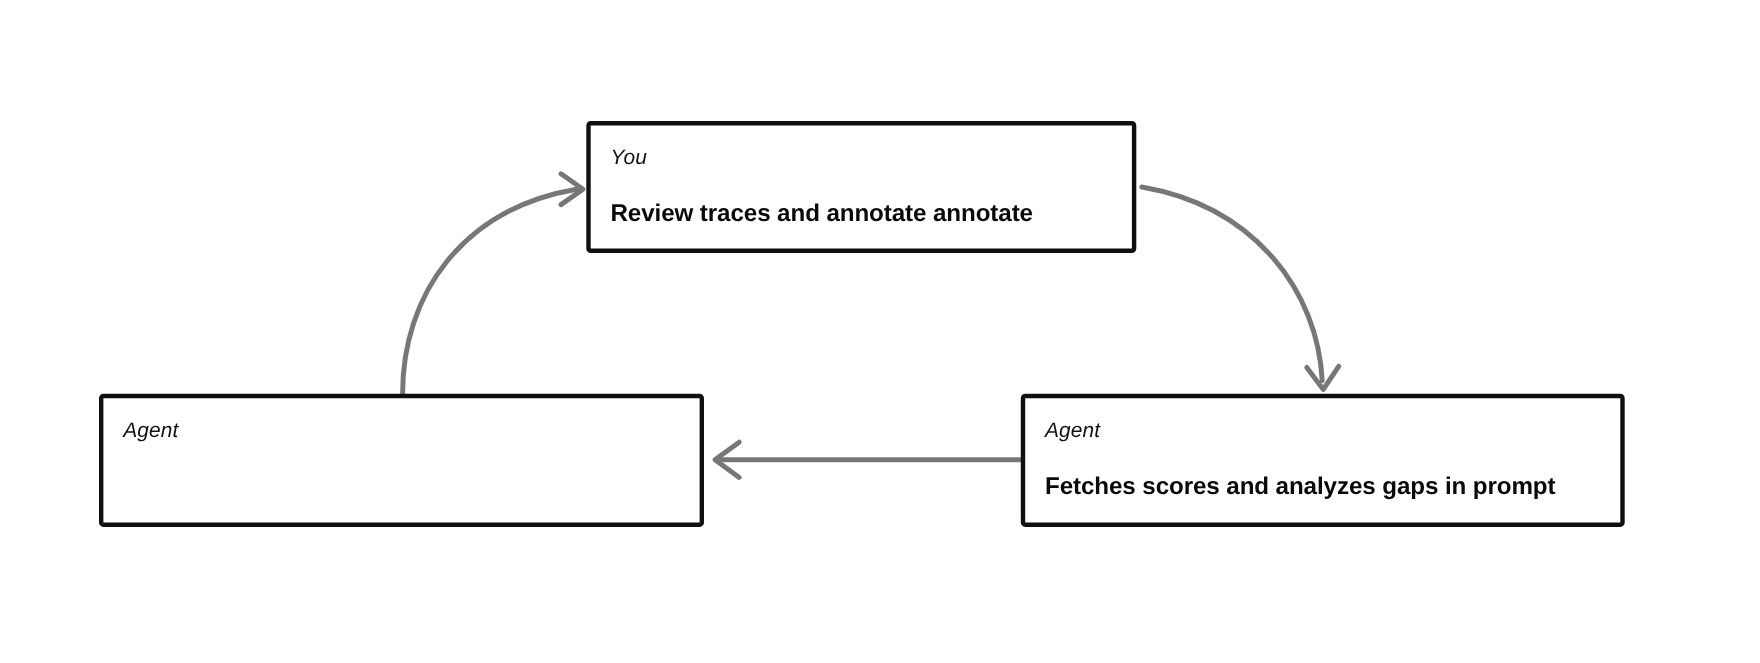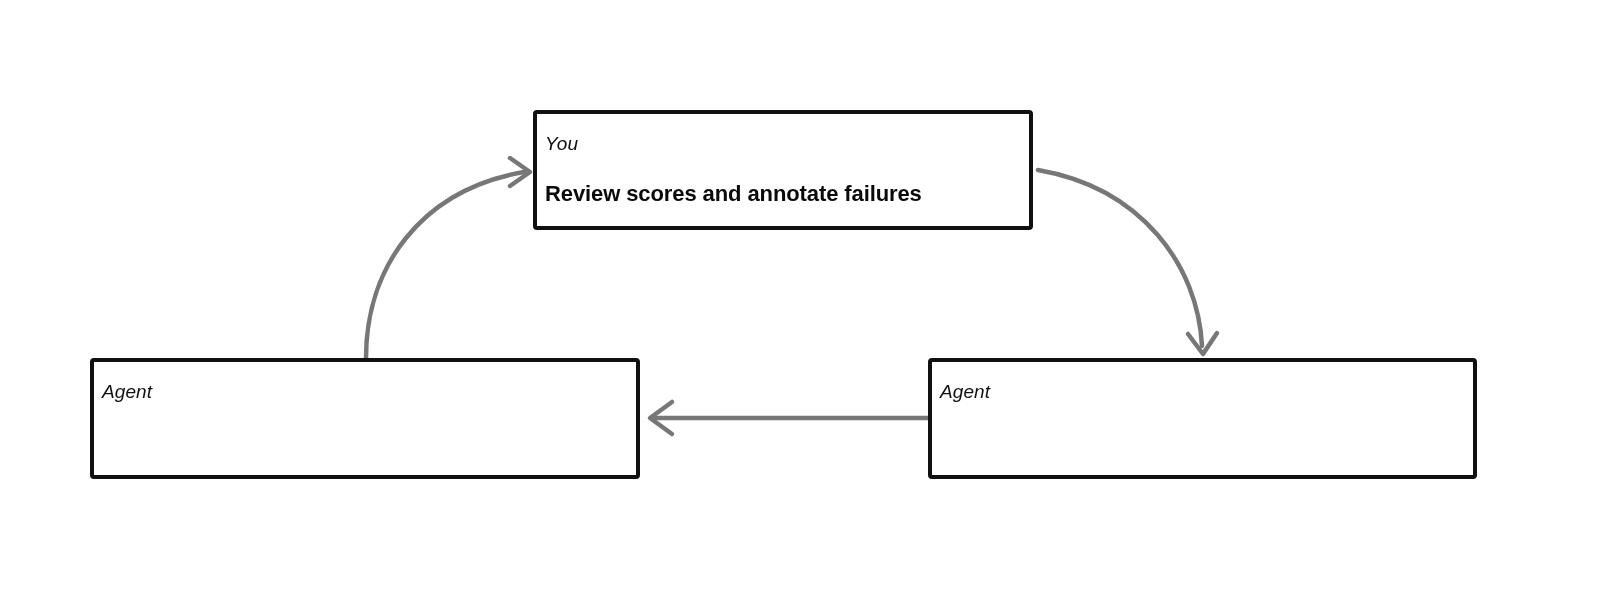--- a/index.html
+++ b/index.html
@@ -26,21 +26,21 @@
     width: 1600px;
     height: 603px;
     pointer-events: none;
   }
   .node {
     position: absolute;
     box-sizing: border-box;
     background: #ffffff;
     border: 4px solid #101010;
     border-radius: 4px;
-    padding: 20px 18px 18px 8px;
+    padding: 20px 18px 18px 18px;
     display: flex;
     flex-direction: column;
     justify-content: flex-start;
   }
   .node-role {
     font-size: 19px;
     font-style: italic;
     font-weight: 400;
     color: #111111;
     line-height: 1.1;
@@ -78,24 +78,25 @@
 
     <g>
       <path d="M 928 418 L 656 418" fill="none" stroke="#777777" stroke-width="4.5" stroke-linecap="round" stroke-linejoin="round"></path>
       <path d="M 672 402 L 650 418 L 672 434" fill="none" stroke="#777777" stroke-width="4.5" stroke-linecap="round" stroke-linejoin="round"></path>
     </g>
 
   </svg>
 
   <div class="node" id="node-you">
     <div class="node-role">You</div>
-    <div class="node-action">Review scores and annotate failures</div>
+    <div class="node-action">Review traces and annotate annotate</div>
   </div>
 
   <div class="node" id="node-updates">
     <div class="node-role">Agent</div>
   </div>
 
   <div class="node" id="node-fetches">
     <div class="node-role">Agent</div>
+    <div class="node-action">Fetches scores and analyzes gaps in prompt</div>
   </div>
 
 </div>
 
 </body></html>

